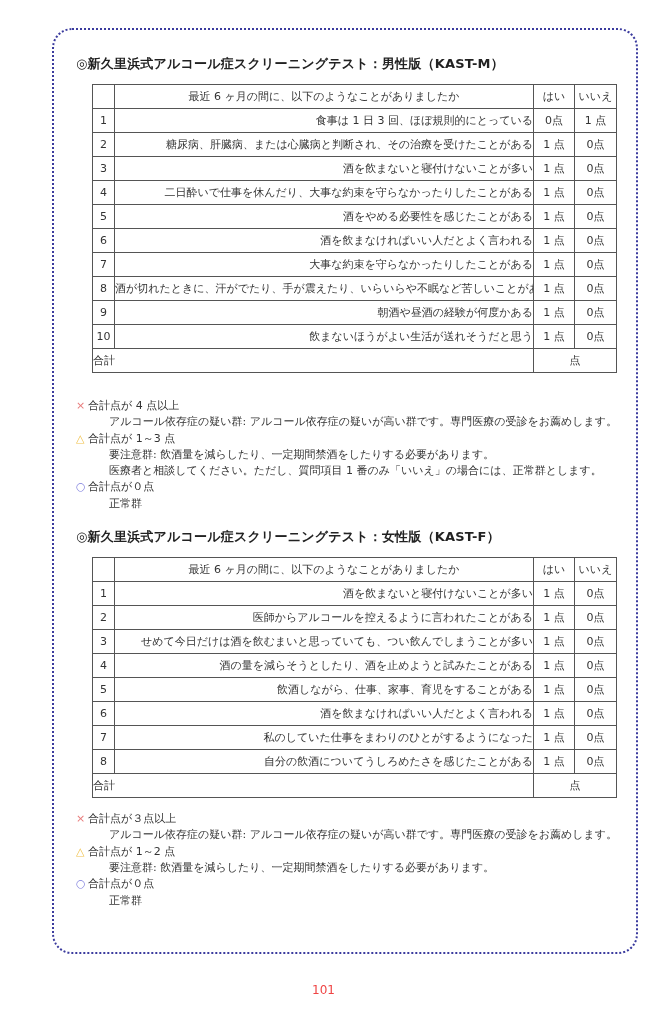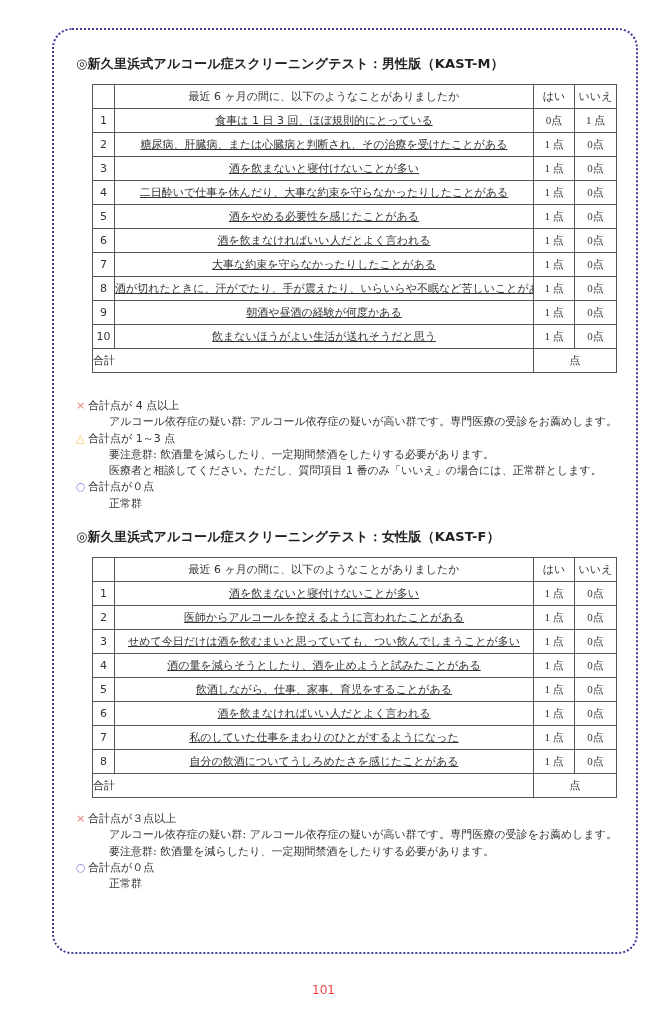--- a/index.html
+++ b/index.html
@@ -49,23 +49,23 @@
     font-weight: normal;
     line-height: 13px;
     overflow: hidden;
     white-space: nowrap;
   }
   col.c-num { width: 22px; }
   col.c-q   { width: 419px; }
   col.c-yes { width: 41px; }
   col.c-no  { width: 42px; }
   td.num  { text-align: center; }
-  td.q    { text-align: center; padding-left: 8px; text-decoration: underline; }
+  td.q    { text-align: right; padding-left: 8px; }
   th.q-head { text-align: center; }
-  td.pt, th.pt { text-align: center; font-family: Liberation Serif, serif; }
+  td.pt, th.pt { text-align: center; }
   td.total-label { text-align: left; padding-left: 8px; }
   td.total-pt { text-align: center; }
   .notes {
     margin-left: 22px;
     margin-right: 18px;
     font-size: 11px;
     line-height: 16.3px;
     color: #333333;
   }
   .notes-m { margin-top: 25px; }
@@ -279,20 +279,21 @@
         <tr>
           <td class="total-label" colspan="2">合計</td>
           <td class="total-pt" colspan="2">点</td>
         </tr>
       </tfoot>
     </table>
 
     <div class="notes notes-f">
       <div class="note-line"><span class="sym sym-cross">×</span><span>合計点が３点以上</span></div>
       <div class="note-line note-body">アルコール依存症の疑い群: アルコール依存症の疑いが高い群です。専門医療の受診をお薦めします。</div>
+      <div class="note-line"><span class="sym sym-triangle">△</span><span>合計点が 1～2 点</span></div>
       <div class="note-line note-body">要注意群: 飲酒量を減らしたり、一定期間禁酒をしたりする必要があります。</div>
       <div class="note-line"><span class="sym sym-circle">○</span><span>合計点が０点</span></div>
       <div class="note-line note-body">正常群</div>
     </div>
   </div>
 
 </div>
 
 <div class="page-number">101</div>
 

